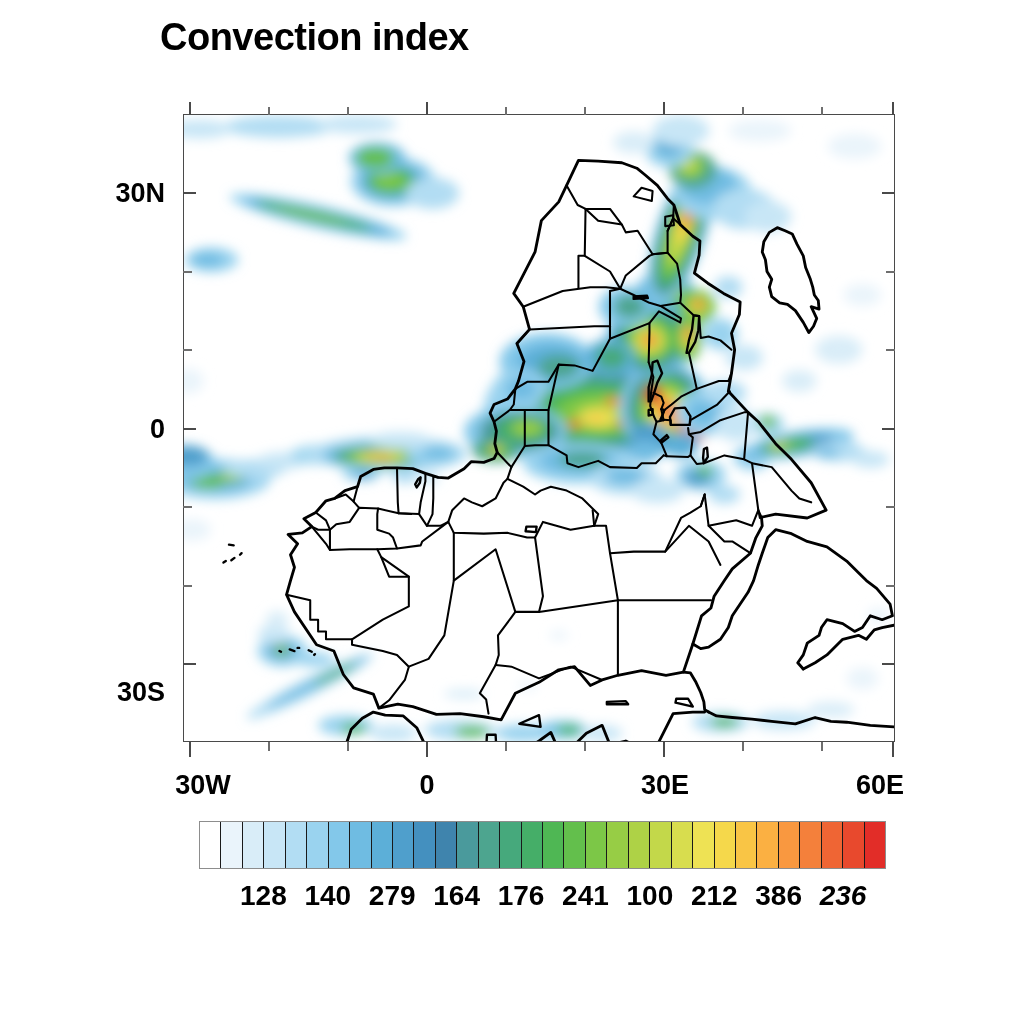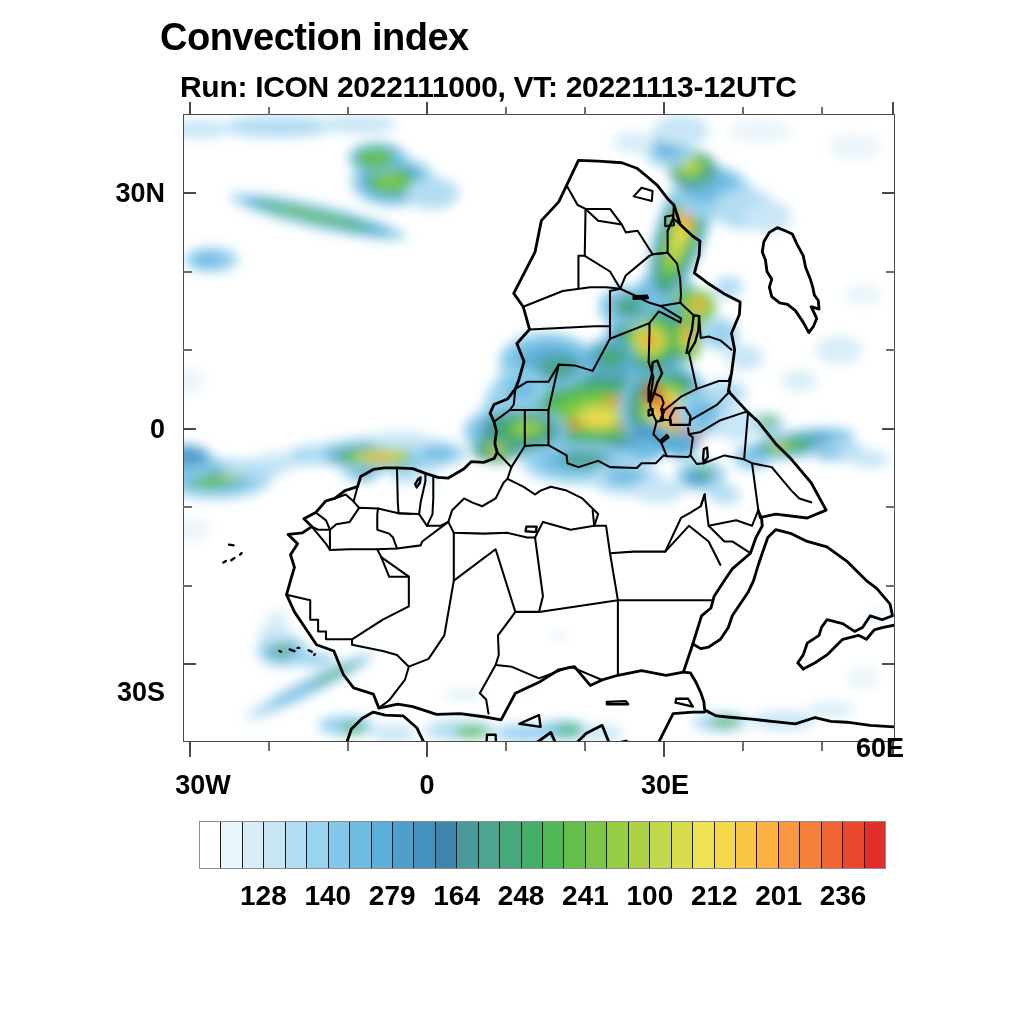--- a/index.html
+++ b/index.html
@@ -44,21 +44,20 @@
   #cbarlabels{position:absolute;left:199px;top:880px;width:687px;height:38px;}
   #cbarlabels span{position:absolute;top:0;font-size:28px;font-weight:bold;
                    color:#000;transform:translateX(-50%);white-space:nowrap;}
 </style>
 </head>
 <body>
 
 <div id="root">
 
   <div class="title">Convection index</div>
-  <div class="subtitle">Run: ICON 2022111000,  VT: 20221113-12UTC</div>
 
   <div id="plot">
     <svg id="mapsvg" viewBox="-30 -40 90 80" preserveAspectRatio="none">
       <defs>
 
         <filter id="sm1" x="-40%" y="-40%" width="180%" height="180%">
           <feGaussianBlur stdDeviation="0.75"></feGaussianBlur>
         </filter>
         <filter id="sm2" x="-40%" y="-40%" width="180%" height="180%">
           <feGaussianBlur stdDeviation="0.45"></feGaussianBlur>
@@ -571,21 +570,21 @@
     <div class="tick tk-top" style="left:892px; top:102px;"></div>
   </div>
 
   <div class="ylab" style="left:100px; top:193px; width:65px;">30N</div>
   <div class="ylab" style="left:100px; top:429px; width:65px;">0</div>
   <div class="ylab" style="left:100px; top:692px; width:65px;">30S</div>
 
   <div class="xlab" style="left:203px; top:770px;">30W</div>
   <div class="xlab" style="left:427px; top:770px;">0</div>
   <div class="xlab" style="left:665px; top:770px;">30E</div>
-  <div class="xlab" style="left:880px; top:733px;">60E</div>
+  <div class="xlab" style="left:880px; top:770px;">60E</div>
 
   <div id="cbar">
       <div class="cell" style="background: rgb(255, 255, 255);"></div>
       <div class="cell" style="background: rgb(234, 244, 251);"></div>
       <div class="cell" style="background: rgb(217, 237, 248);"></div>
       <div class="cell" style="background: rgb(200, 230, 246);"></div>
       <div class="cell" style="background: rgb(178, 221, 243);"></div>
       <div class="cell" style="background: rgb(154, 211, 239);"></div>
       <div class="cell" style="background: rgb(131, 200, 234);"></div>
       <div class="cell" style="background: rgb(111, 188, 226);"></div>
@@ -612,21 +611,21 @@
       <div class="cell" style="background: rgb(244, 128, 59);"></div>
       <div class="cell" style="background: rgb(239, 101, 52);"></div>
       <div class="cell" style="background: rgb(232, 73, 45);"></div>
       <div class="cell" style="background: rgb(226, 45, 40);"></div>
     </div>
   <div id="cbarlabels">
       <span style="left: 9.375%;">128</span>
       <span style="left: 18.75%;">140</span>
       <span style="left: 28.125%;">279</span>
       <span style="left: 37.5%;">164</span>
-      <span style="left: 46.875%;">248</span>
+      <span style="left: 46.875%;">176</span>
       <span style="left: 56.25%;">241</span>
       <span style="left: 65.625%;">100</span>
       <span style="left: 75%;">212</span>
-      <span style="left: 84.375%;">201</span>
-      <span style="left: 93.75%;">236</span>
+      <span style="left: 84.375%;">386</span>
+      <span style="left: 93.75%; font-style: italic;">236</span>
     </div>
 
 </div>
 
 </body></html>

